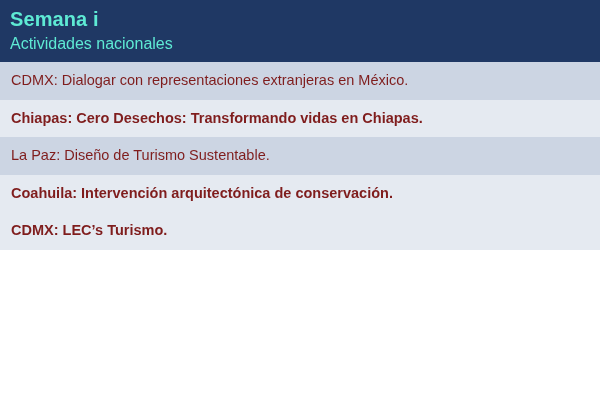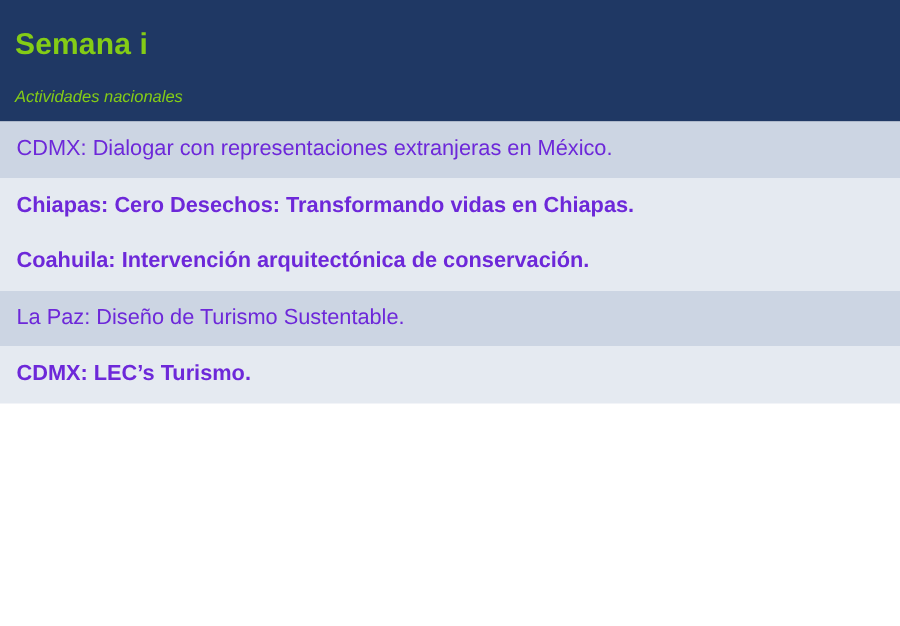--- a/index.html
+++ b/index.html
@@ -15,48 +15,47 @@
   }
   .panel {
     width: 600px;
     height: 417px;
     box-sizing: border-box;
     display: flex;
     flex-direction: column;
   }
   .header {
     background: #1f3864;
-    color: #84cc16;
-    padding: 19px 10px 9px 10px;
+    color: #5eead4;
+    padding: 8px 10px 9px 10px;
     box-sizing: border-box;
   }
   .header-title {
     font-size: 20px;
     font-weight: bold;
     line-height: 1.15;
     letter-spacing: 0.1px;
   }
   .header-subtitle {
-    font-size: 11px;
+    font-size: 16px;
     font-weight: normal;
     line-height: 1.2;
-    margin-top: 17px;
-    font-style: italic;
+    margin-top: 3px;
   }
   .rows {
     flex: 1 1 auto;
     display: flex;
     flex-direction: column;
   }
   .row {
     box-sizing: border-box;
     padding: 9px 11px 9px 11px;
     font-size: 14.5px;
     line-height: 1.35;
-    color: #6d28d9;
+    color: #7f1d1d;
     display: flex;
     align-items: center;
   }
   .row.odd {
     background: #ccd5e3;
   }
   .row.even {
     background: #e5eaf1;
     font-weight: bold;
   }
@@ -75,24 +74,24 @@
     <div class="header-subtitle">Actividades nacionales</div>
   </div>
 
   <div class="rows">
     <div class="row odd">
       <span class="row-text">CDMX: Dialogar con representaciones extranjeras en México.</span>
     </div>
     <div class="row even">
       <span class="row-text">Chiapas: Cero Desechos: Transformando vidas en Chiapas.</span>
     </div>
+    <div class="row odd">
+      <span class="row-text">La Paz: Diseño de Turismo Sustentable.</span>
+    </div>
     <div class="row even">
       <span class="row-text">Coahuila: Intervención arquitectónica de conservación.</span>
-    </div>
-    <div class="row odd">
-      <span class="row-text">La Paz: Diseño de Turismo Sustentable.</span>
     </div>
     <div class="row even">
       <span class="row-text">CDMX: LEC’s Turismo.</span>
     </div>
   </div>
 
 </div>
 
 </body></html>

